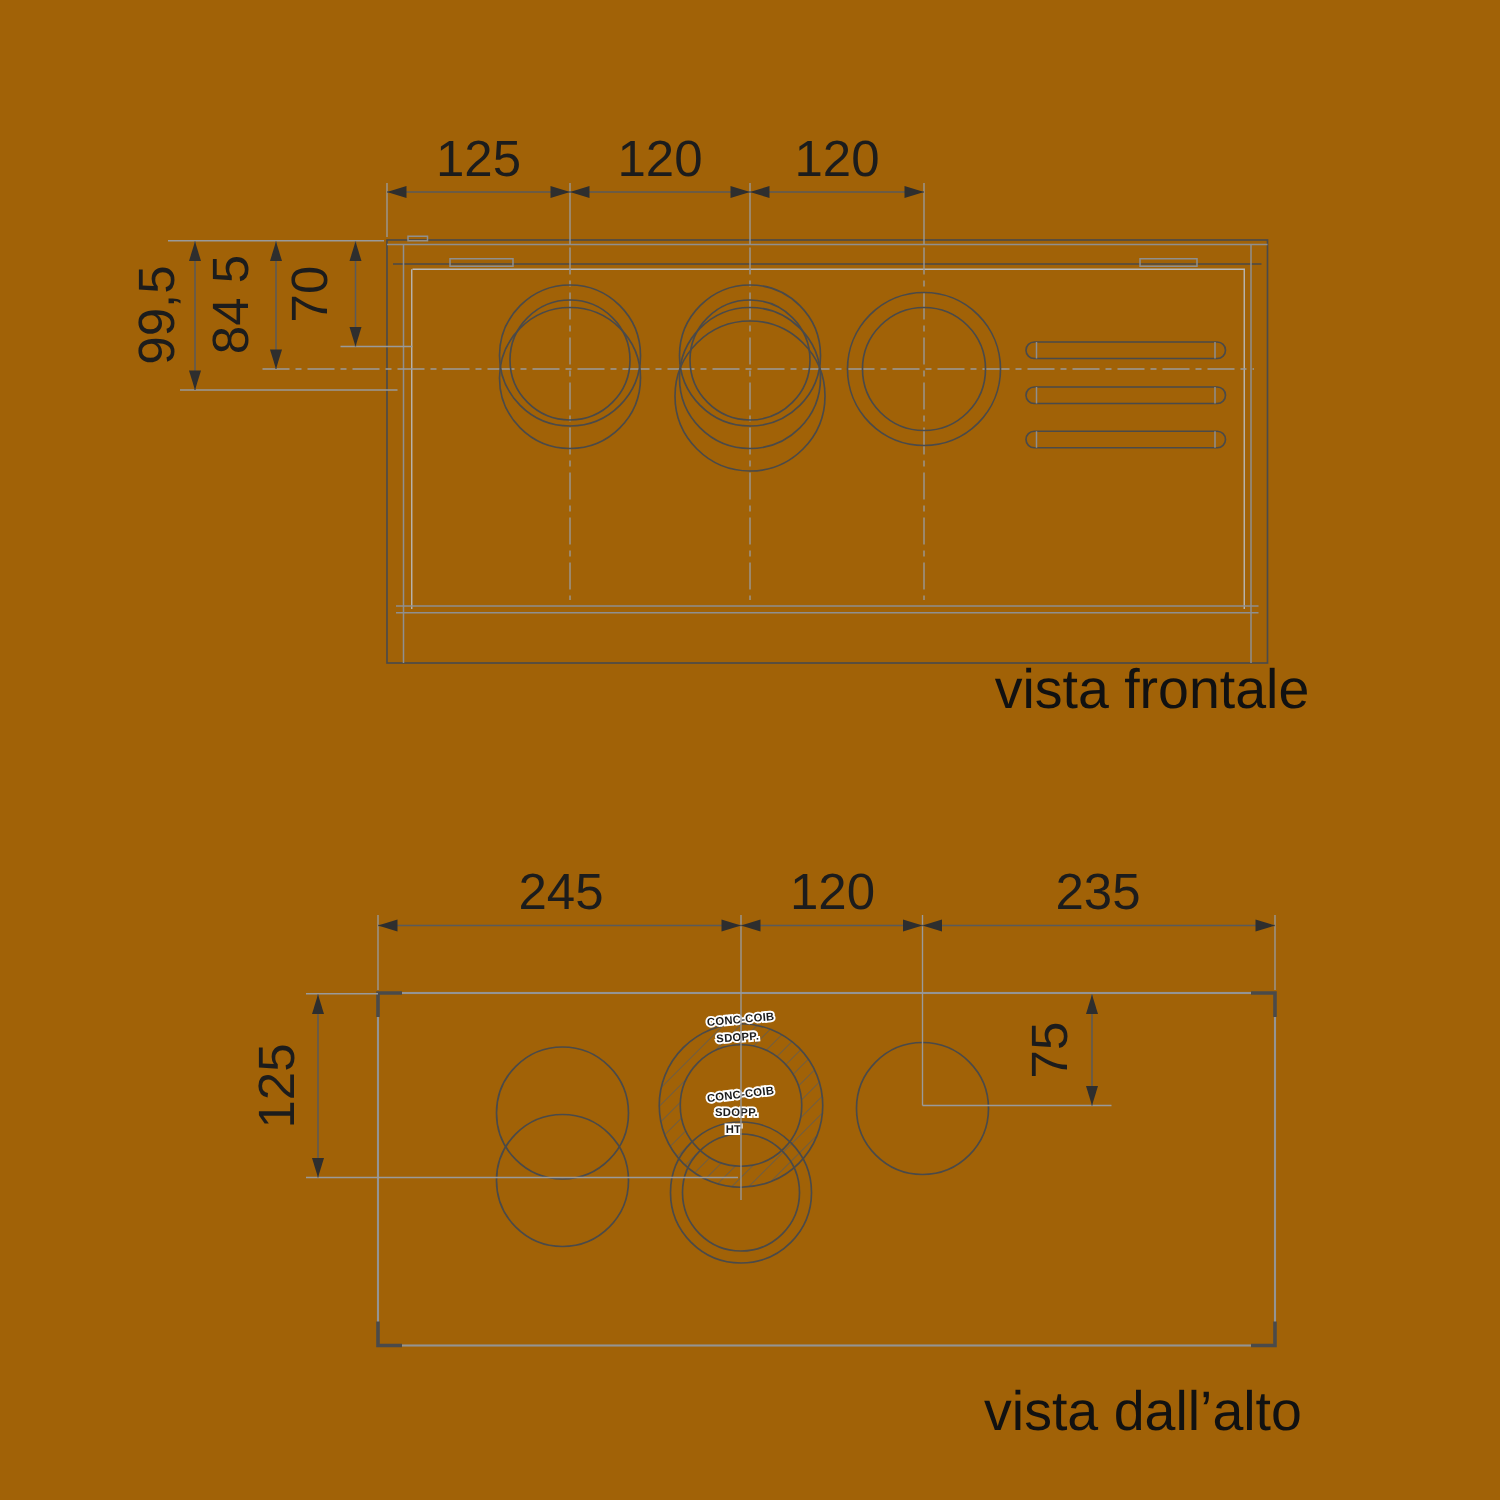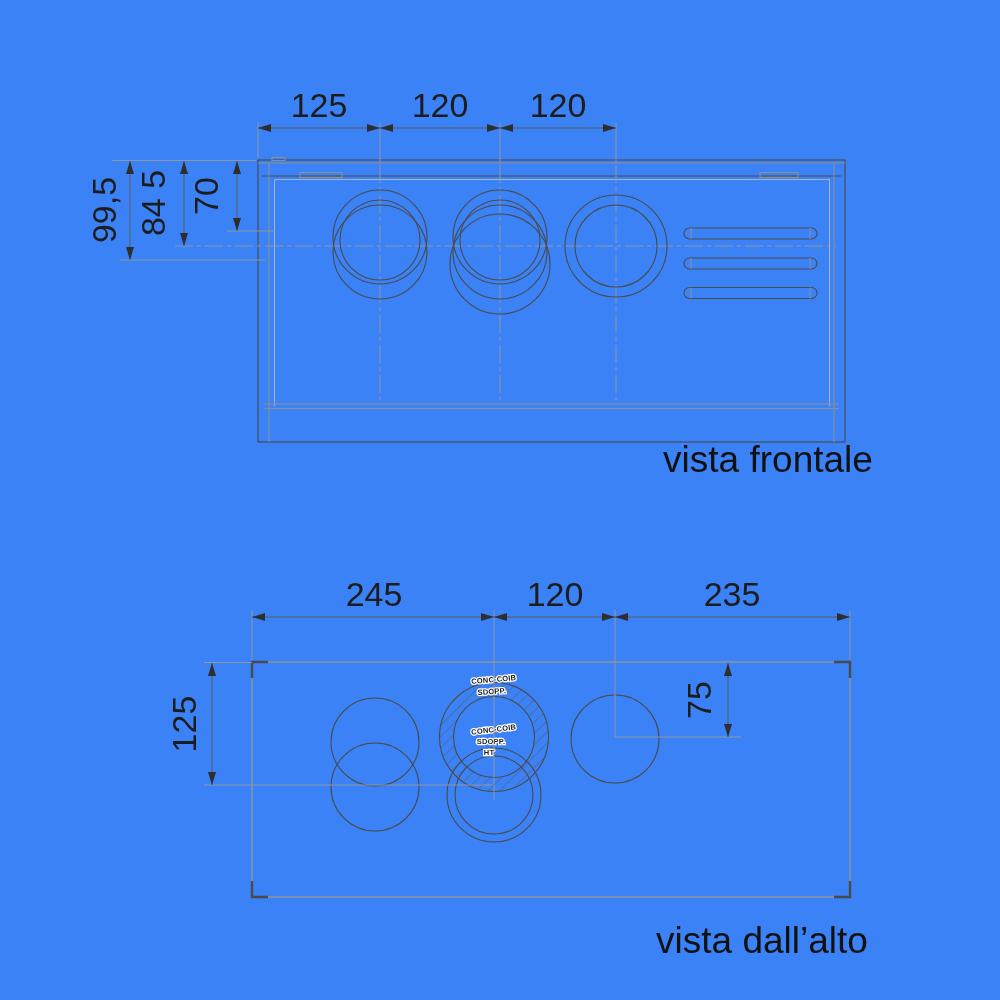--- a/index.html
+++ b/index.html
@@ -1,16 +1,16 @@
 <!DOCTYPE html>
 <html><head>
 <meta charset="utf-8">
 <style>
   html,body { margin:0; padding:0; background:#ffffff; }
-  .canvas { position:relative; width:1000px; height:1000px; background:#3b82f6; overflow:hidden;text-decoration:underline; }
+  .canvas { position:relative; width:1000px; height:1000px; background:#a16207; overflow:hidden;text-decoration:underline; }
   svg { display:block; }
   text { font-family:"Liberation Sans", sans-serif; fill:#1c1c1c; }
   .dim  { font-size:34px; }
   .caption { font-size:37px; fill:#111111; }
   .tiny { font-size:7.5px; font-weight:600; letter-spacing:.2px;
           paint-order:stroke; stroke:#ffffff; stroke-width:2.5px; }
   .ln   { stroke:#4a4a4a; stroke-width:1.1; fill:none; }
   .lnmd { stroke:#8f8f8f; stroke-width:1; fill:none; }
   .lnlt { stroke:#b9b9b9; stroke-width:0.9; fill:none; }
   .frame{ stroke:#949494; stroke-width:1.4; fill:none; }

